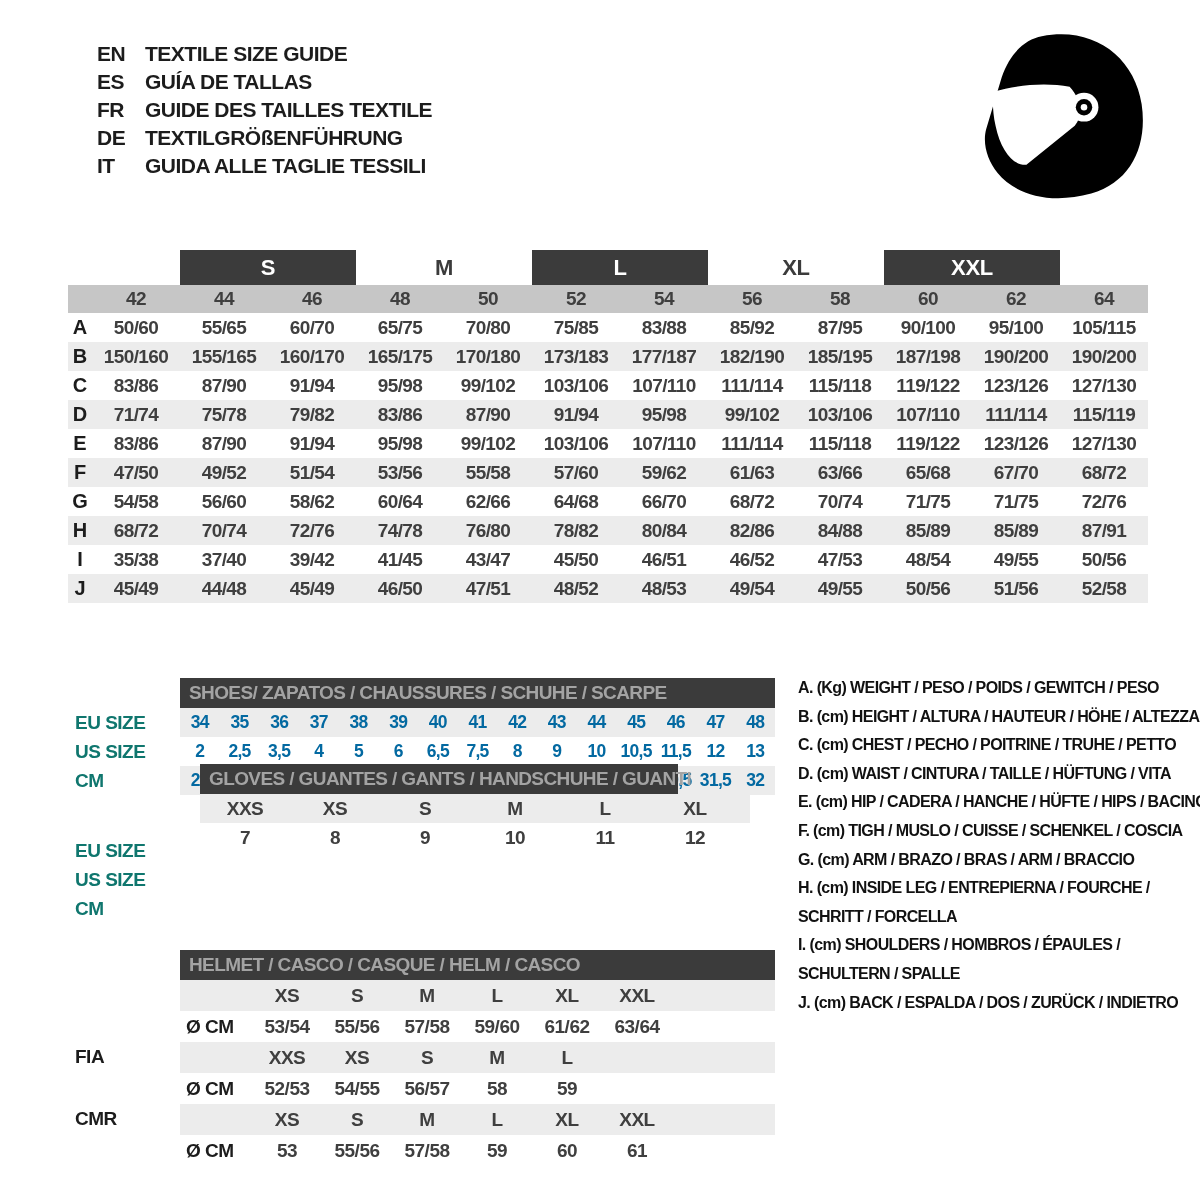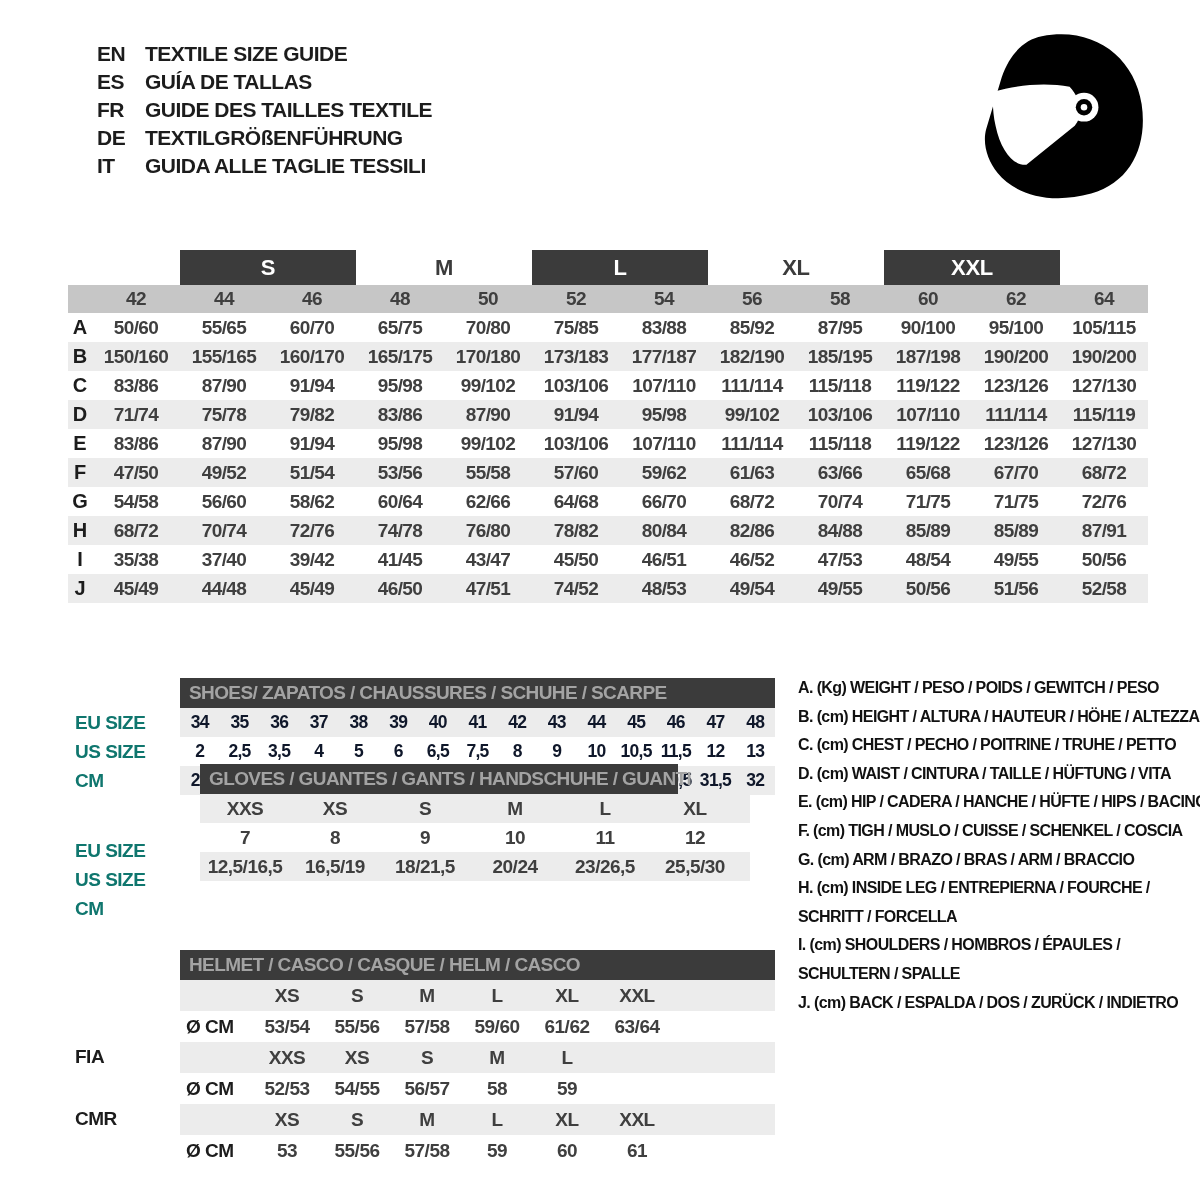--- a/index.html
+++ b/index.html
@@ -26,21 +26,21 @@
   .trow .cell{line-height:29px;}
   .stripe{background:#ececec;}
   .cell{text-align:center;overflow:hidden;}
   .num-cell,.val-cell{font-size:19px;color:#3f3f3f;letter-spacing:-0.6px;}
   .letter-cell{font-size:20px;color:#1c1c1c;}
   
   .section-bar{background:#3b3b3b;color:#a3a3a3;height:30px;line-height:30px;font-size:19px;letter-spacing:-0.6px;padding-left:9px;white-space:nowrap;}
   
   #shoes-table{position:absolute;left:180px;top:678px;width:595px;}
   #shoes-table .srow{display:grid;grid-template-columns:repeat(15,1fr);height:29px;width:595px;}
-  #shoes-table .cell{line-height:29px;font-size:17.5px;color:#0f172a;letter-spacing:-0.7px;}
+  #shoes-table .cell{line-height:29px;font-size:17.5px;color:#0369a1;letter-spacing:-0.7px;}
   .sband{background:#ececec;}
   .side-labels{position:absolute;left:75px;font-size:19px;letter-spacing:-0.5px;color:#0f766e;}
   .side-labels div{line-height:29px;height:29px;}
   #shoes-labels{top:708px;}
   
   #gloves-table{position:absolute;left:180px;top:764px;width:595px;margin-left:20px;}
   #gloves-table .section-bar{width:469px;}
   #gloves-table .srow{display:grid;grid-template-columns:repeat(6,90px);height:29px;width:550px;}
   #gloves-table .cell{line-height:29px;font-size:19px;color:#3f3f3f;letter-spacing:-0.5px;}
   #gloves-labels{top:836px;}
@@ -252,21 +252,21 @@
           <div class="cell val-cell">49/55</div>
           <div class="cell val-cell">50/56</div>
         </div>
         <div class="trow main-grid stripe">
           <div class="cell letter-cell">J</div>
           <div class="cell val-cell">45/49</div>
           <div class="cell val-cell">44/48</div>
           <div class="cell val-cell">45/49</div>
           <div class="cell val-cell">46/50</div>
           <div class="cell val-cell">47/51</div>
-          <div class="cell val-cell">74/52</div>
+          <div class="cell val-cell">48/52</div>
           <div class="cell val-cell">48/53</div>
           <div class="cell val-cell">49/54</div>
           <div class="cell val-cell">49/55</div>
           <div class="cell val-cell">50/56</div>
           <div class="cell val-cell">51/56</div>
           <div class="cell val-cell">52/58</div>
         </div>
       </div>
   </div>
 
@@ -349,28 +349,20 @@
           <div class="cell">XL</div>
         </div>
         <div class="srow">
           <div class="cell">7</div>
           <div class="cell">8</div>
           <div class="cell">9</div>
           <div class="cell">10</div>
           <div class="cell">11</div>
           <div class="cell">12</div>
         </div>
-        <div class="srow sband">
-          <div class="cell">12,5/16,5</div>
-          <div class="cell">16,5/19</div>
-          <div class="cell">18/21,5</div>
-          <div class="cell">20/24</div>
-          <div class="cell">23/26,5</div>
-          <div class="cell">25,5/30</div>
-        </div>
       </div>
   </div>
 
   <div id="helmet-labels">
       <div style="top: 61px;">FIA</div>
       <div style="top: 123px;">CMR</div>
       <div style="top: 185px; margin-top: 48px;">ECE</div>
     </div>
   <div id="helmet-table">
     <div class="section-bar">HELMET / CASCO / CASQUE / HELM / CASCO</div>

